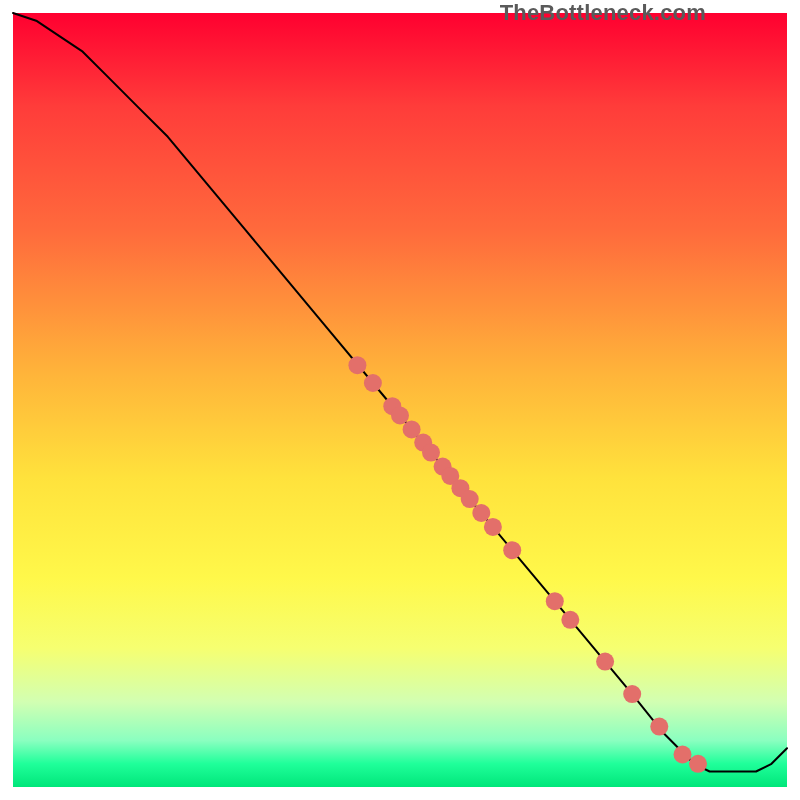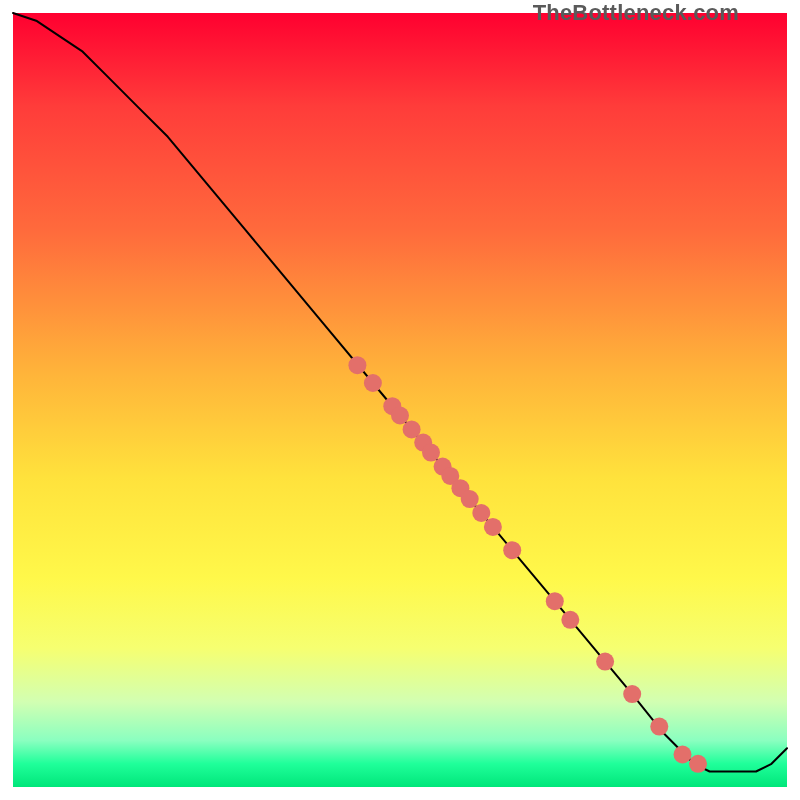--- a/index.html
+++ b/index.html
@@ -7,21 +7,20 @@
     padding: 0;
     width: 800px;
     height: 800px;
     overflow: hidden;
     font-family: Arial, Helvetica, sans-serif;
   }
   .chart-wrap {
     position: relative;
     width: 712px;
     height: 800px;
-    padding-left: 33px;
   }
   .plot-area {
     position: absolute;
     left: 13px;
     top: 13px;
     width: 774px;
     height: 774px;
     background: linear-gradient(
       to bottom,
       #ff0030 0%,

